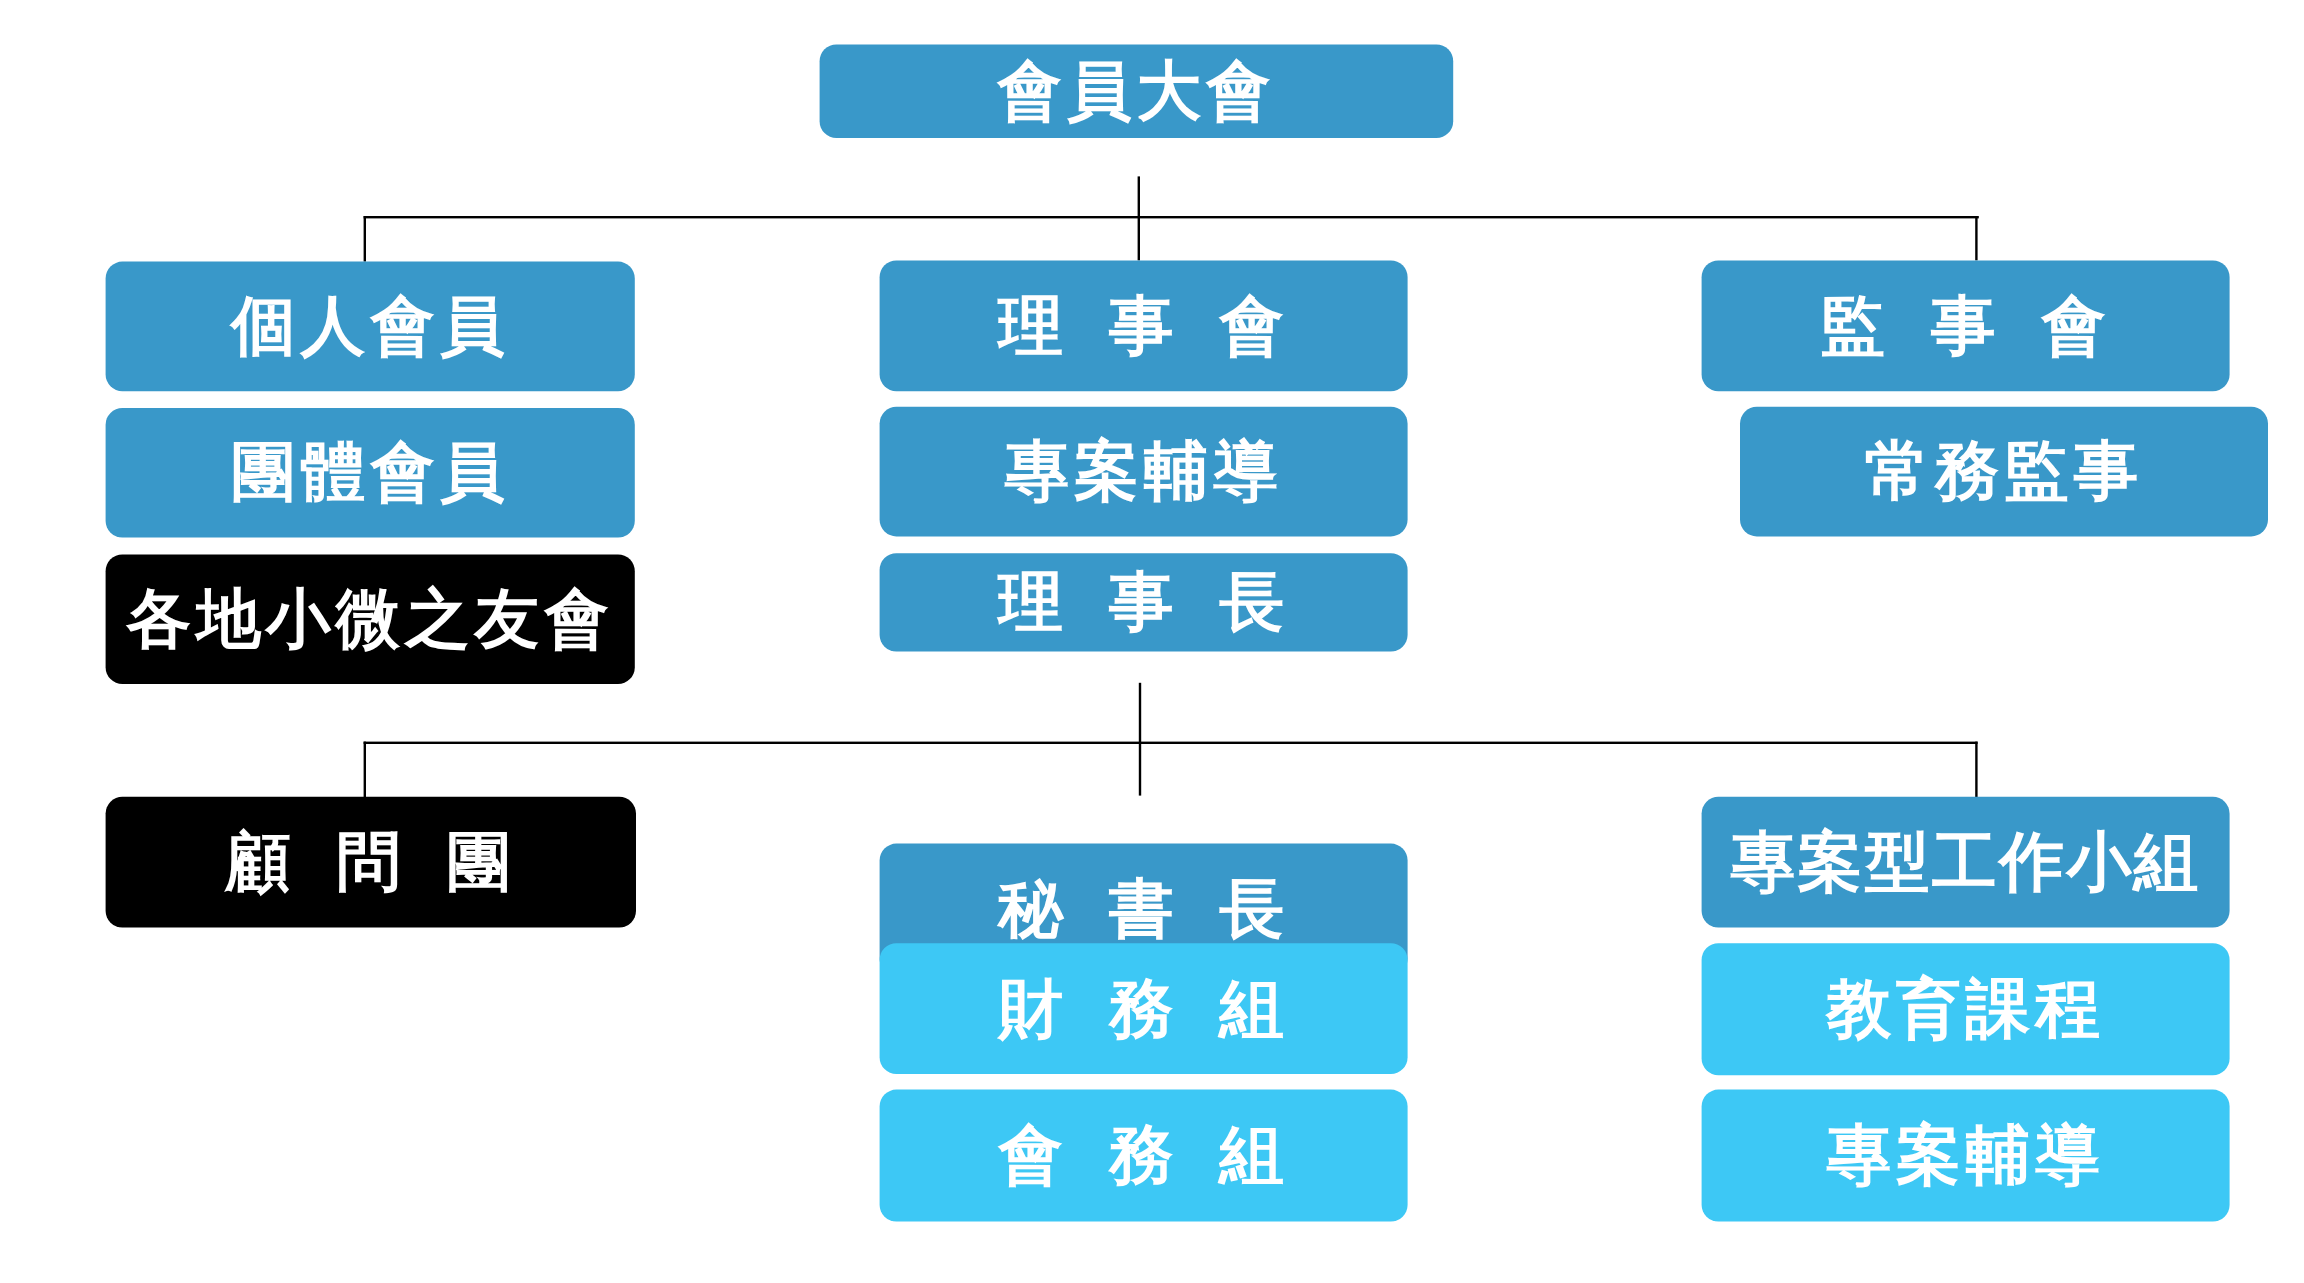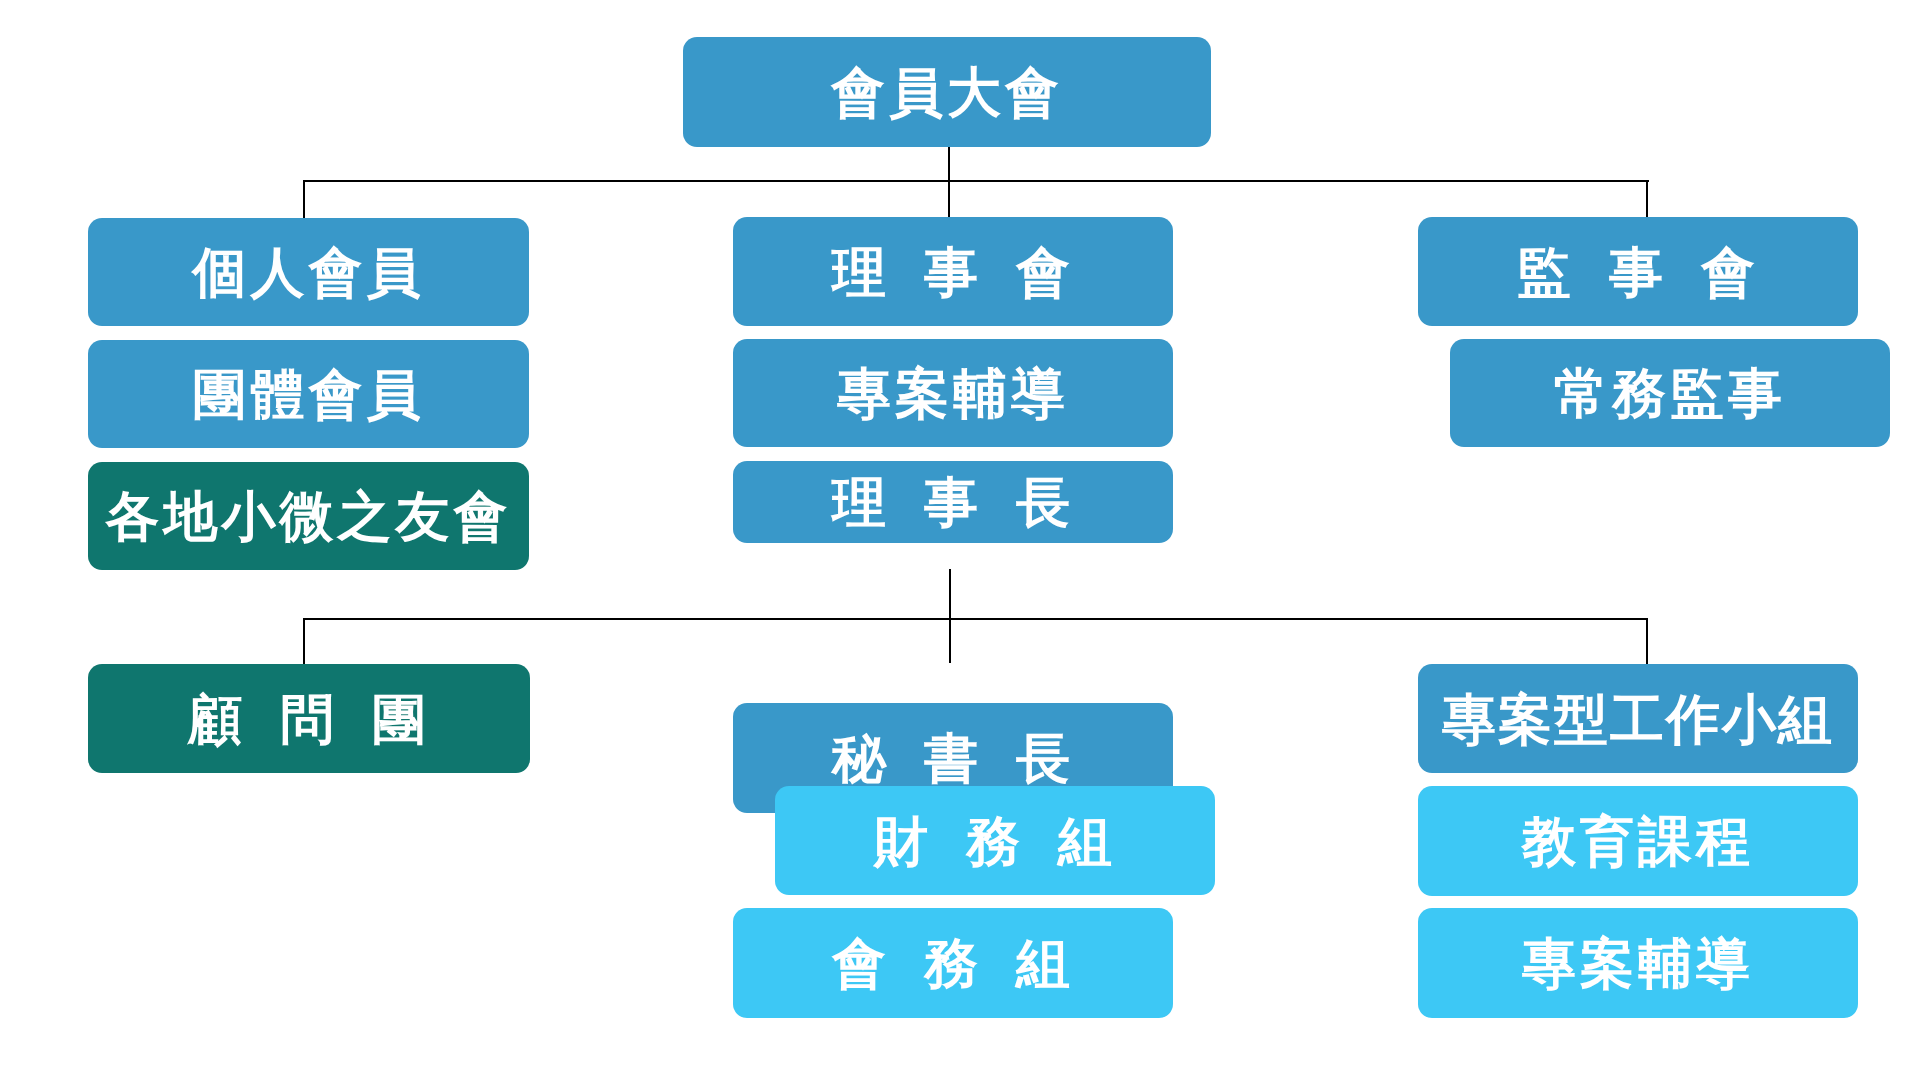--- a/index.html
+++ b/index.html
@@ -24,53 +24,53 @@
     font-weight: bold;
     font-size: 54px;
     letter-spacing: 4px;
     word-spacing: 0.28em;
     border-radius: 14px;
     white-space: nowrap;
     line-height: 1;
     text-align: center;
   }
   .node.blue  { background: #3998C9; }
-  .node.green { background: #0f766e; }
+  .node.green { background: #000000; }
   .node.cyan  { background: #3DC8F5; }
   .line {
     position: absolute;
     background: #000000;
   }
 </style>
 </head>
 <body>
 
 <div id="stage">
 
   <div class="line" style="left:303px; top:180px; width:1346px; height:2px;"></div>
   <div class="line" style="left:948px; top:147px; width:2px; height:70px;"></div>
   <div class="line" style="left:303px; top:180px; width:2px; height:38px;"></div>
   <div class="line" style="left:1646px; top:180px; width:2px; height:37px;"></div>
   <div class="line" style="left:303px; top:618px; width:1345px; height:2px;"></div>
   <div class="line" style="left:949px; top:569px; width:2px; height:94px;"></div>
   <div class="line" style="left:303px; top:618px; width:2px; height:47px;"></div>
   <div class="line" style="left:1646px; top:618px; width:2px; height:47px;"></div>
 
-  <div class="node blue" style="left:683px; top:37px; width:528px; height:110px;text-align:center;">會員大會</div>
+  <div class="node blue" style="left:683px; top:37px; width:528px; height:78px;text-align:center;">會員大會</div>
 
   <div class="node blue" style="left:88px; top:218px; width:441px; height:108px;">個人會員</div>
   <div class="node blue" style="left:88px; top:340px; width:441px; height:108px;">團體會員</div>
   <div class="node green" style="left:88px; top:462px; width:441px; height:108px;">各地小微之友會</div>
   <div class="node green" style="left:88px; top:664px; width:442px; height:109px;">顧 問 團</div>
 
   <div class="node blue" style="left:733px; top:217px; width:440px; height:109px;">理 事 會</div>
   <div class="node blue" style="left:733px; top:339px; width:440px; height:108px;">專案輔導</div>
   <div class="node blue" style="left:733px; top:461px; width:440px; height:82px;">理 事 長</div>
   <div class="node blue" style="left:733px; top:663px; width:440px; height:110px;margin-top:40px;">秘 書 長</div>
-  <div class="node cyan" style="left:733px; top:786px; width:440px; height:109px;margin-left:42px;">財 務 組</div>
+  <div class="node cyan" style="left:733px; top:786px; width:440px; height:109px;">財 務 組</div>
   <div class="node cyan" style="left:733px; top:908px; width:440px; height:110px;">會 務 組</div>
 
   <div class="node blue" style="left:1418px; top:217px; width:440px; height:109px;">監 事 會</div>
   <div class="node blue" style="left:1418px; top:339px; width:440px; height:108px;margin-left:32px;">常務監事</div>
   <div class="node blue" style="left:1418px; top:664px; width:440px; height:109px; letter-spacing:2px;">專案型工作小組</div>
   <div class="node cyan" style="left:1418px; top:786px; width:440px; height:110px;">教育課程</div>
   <div class="node cyan" style="left:1418px; top:908px; width:440px; height:110px;">專案輔導</div>
 
 </div>
 

